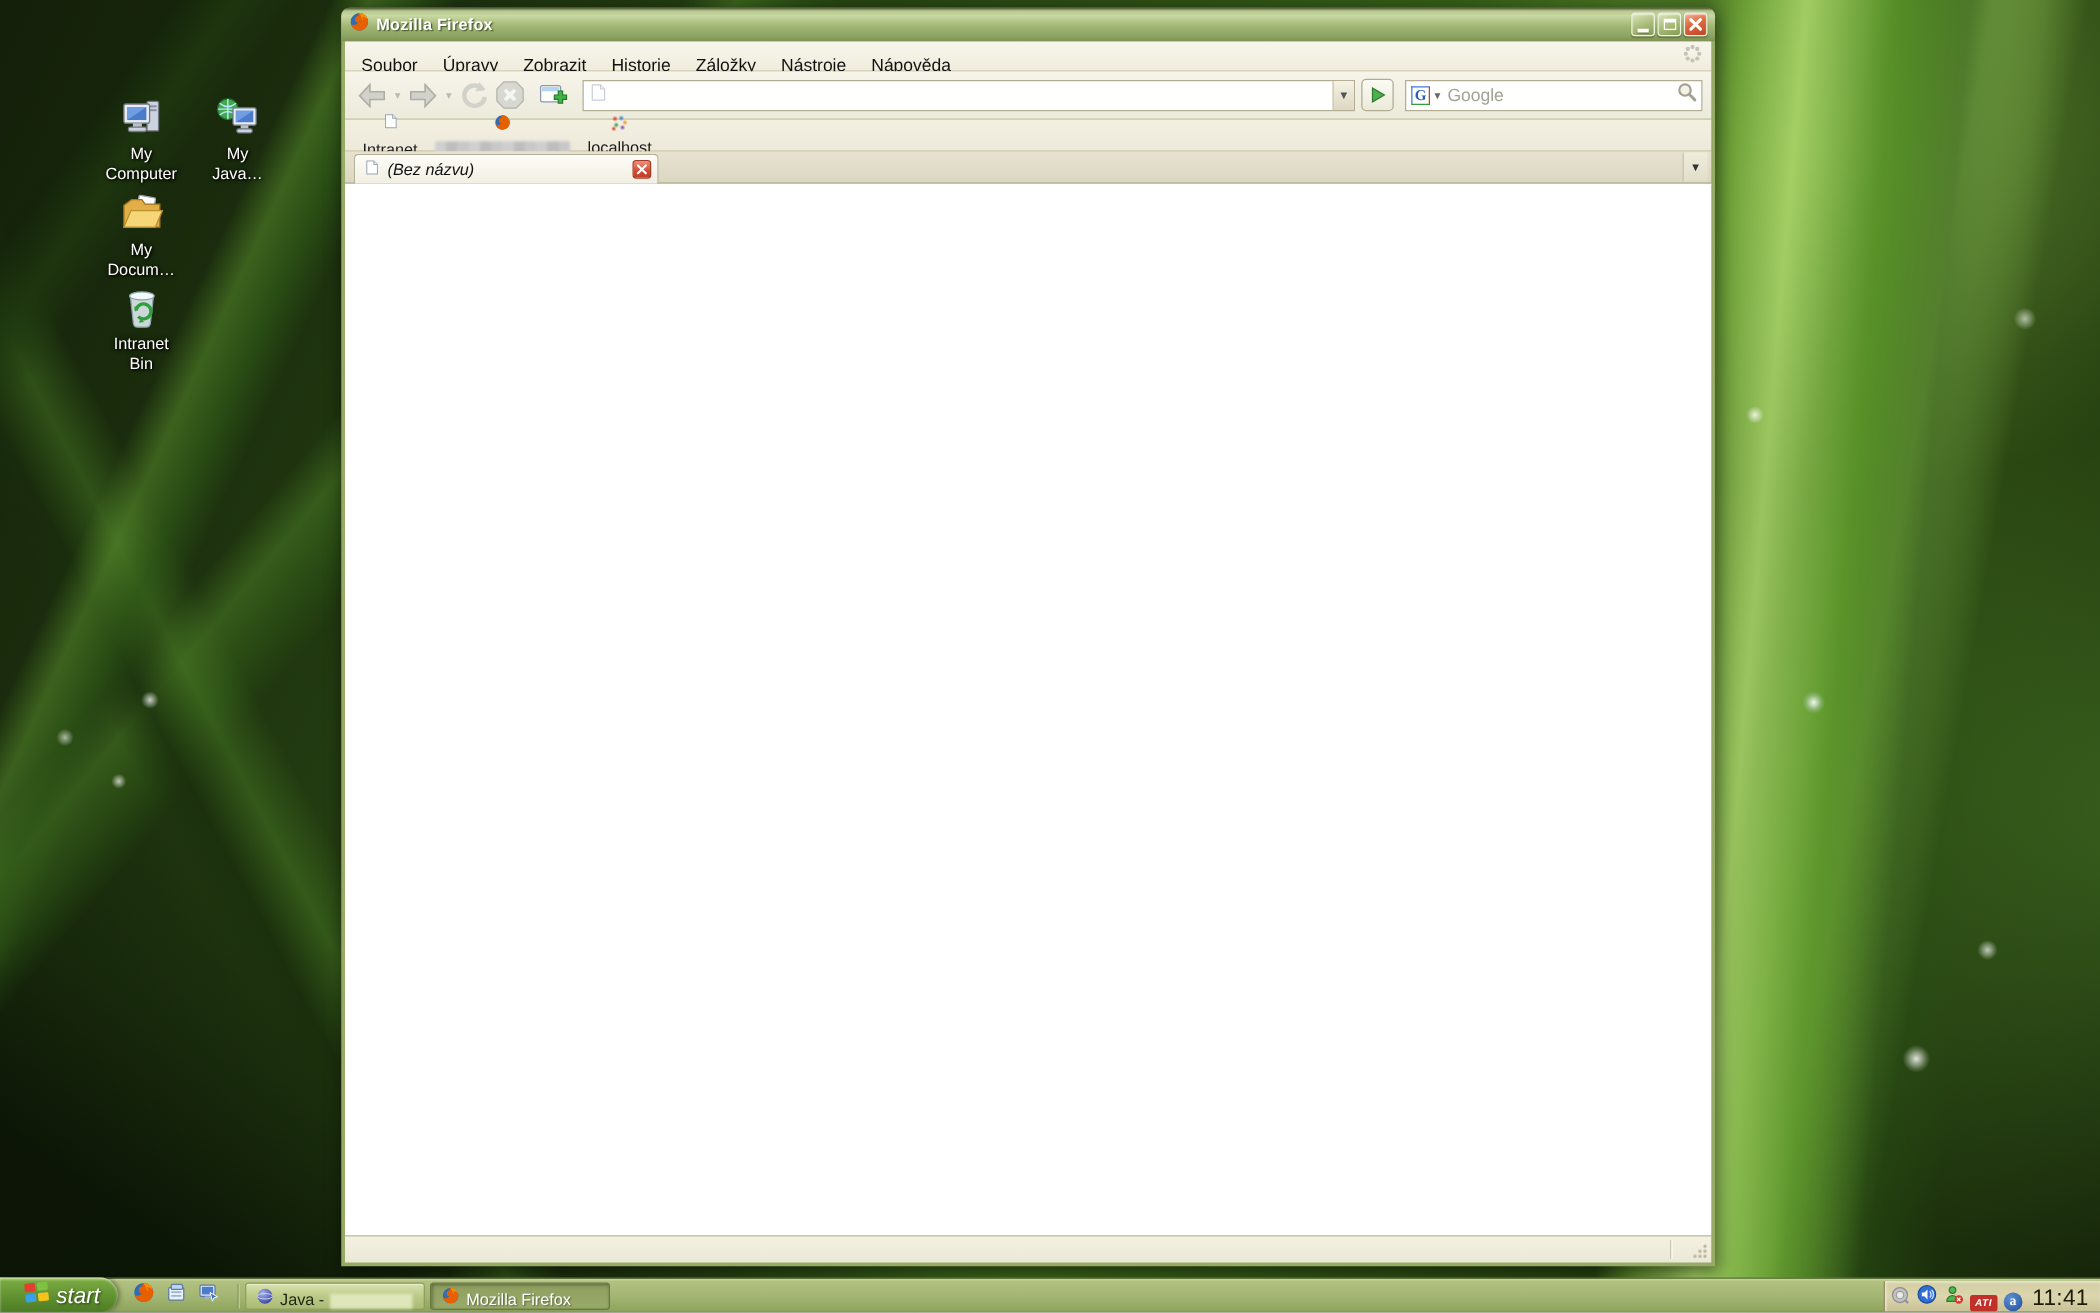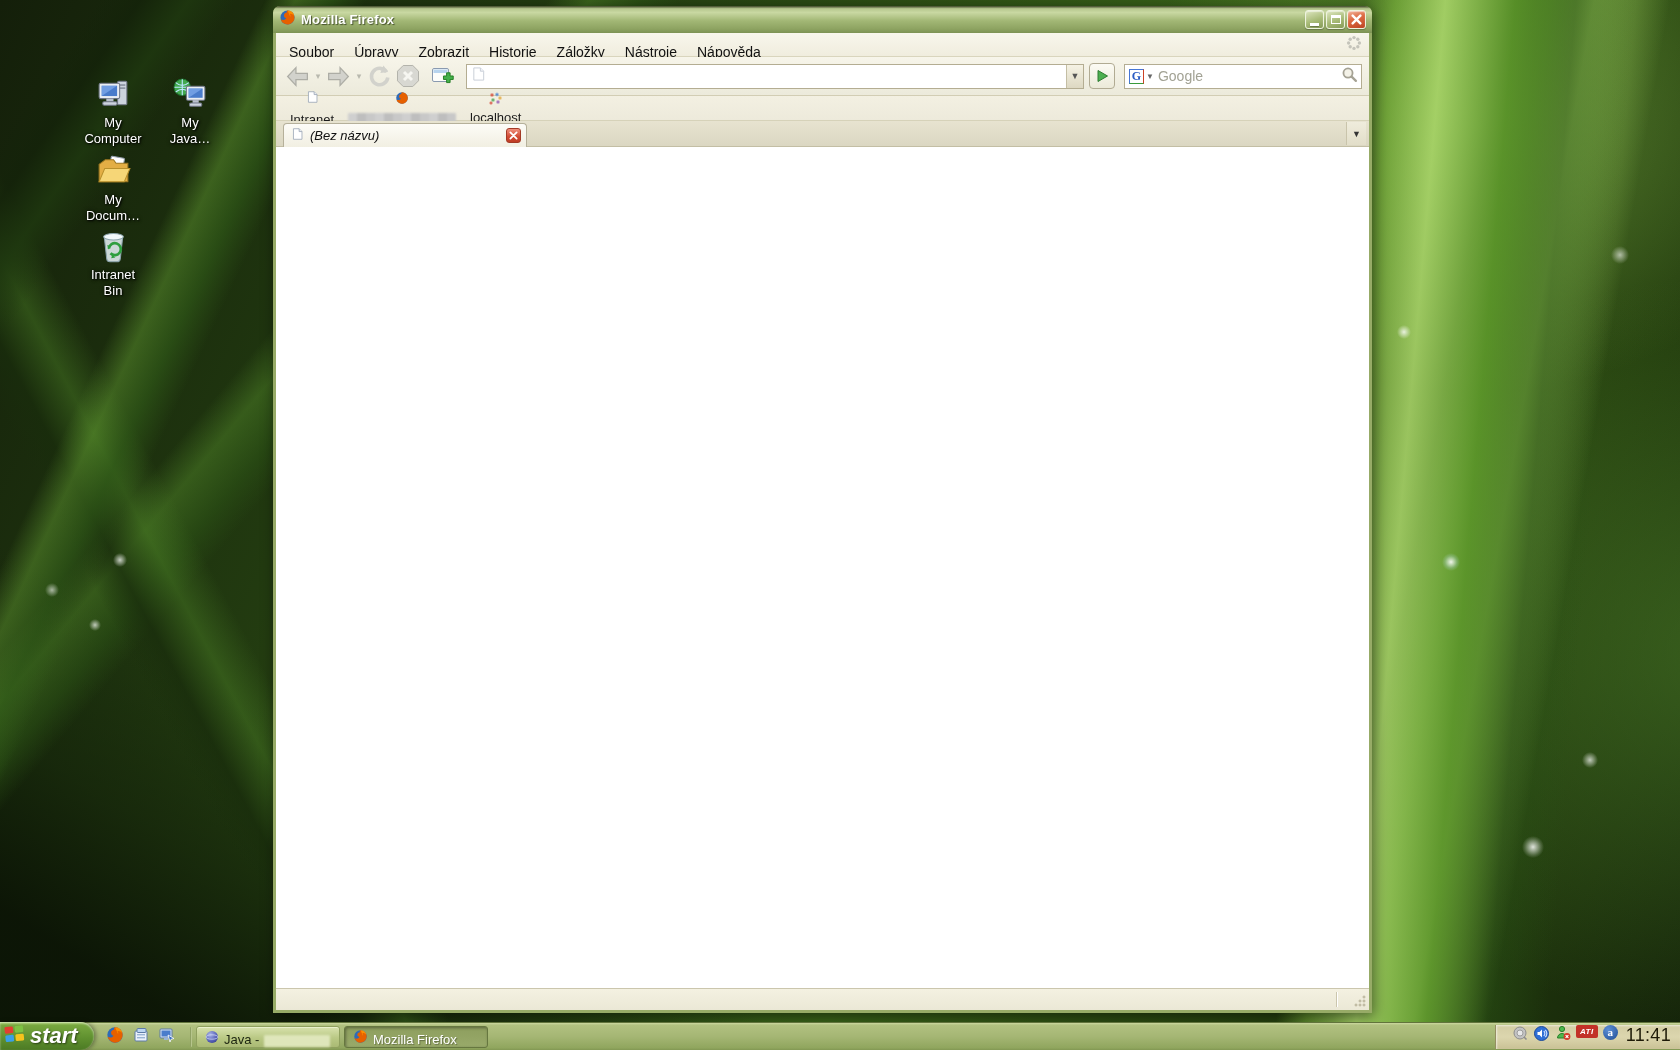--- a/index.html
+++ b/index.html
@@ -120,33 +120,33 @@
       radial-gradient(circle 1.5px at 7px 11px,#a9a387,transparent 2px),
       radial-gradient(circle 1.5px at 3px 11px,#a9a387,transparent 2px); }
 
   
   .taskbar { position:absolute; left:0; right:0; top:1022px; height:28px;
     background:linear-gradient(180deg,#ccd8a0 0%,#b1c180 8%,#a5b674 50%,#90a65e 92%,#829852 100%);
     border-top:1px solid #62743c; display:flex; align-items:center; z-index:5; }
   .startbtn { width:94px; height:28px; border-radius:0 14px 14px 0; margin-top:-1px;
     background:linear-gradient(180deg,#a3ca66 0%,#77a73f 12%,#5e8f2e 60%,#4c7a24 100%);
     box-shadow:inset 0 1px 2px rgba(255,255,255,.55), 2px 0 4px rgba(0,0,0,.35);
-    display:flex; align-items:center; gap:5px; padding-left:4px;
-    color:#fff; font-weight:bold; font-style:italic; font-size:22px; text-shadow:1px 1px 2px rgba(0,0,0,.55); }
+    display:flex; align-items:center; gap:5px; padding-left:19px;
+    color:#fff; font-weight:normal; font-style:italic; font-size:18px; text-shadow:1px 1px 2px rgba(0,0,0,.55); }
   .quicklaunch { display:flex; align-items:center; gap:8px; padding:0 10px 0 12px; }
   .ql-sep { width:2px; height:20px; margin-left:4px;
     background:linear-gradient(90deg,#7e9150,#c9d6a0); border-radius:1px; }
   .taskbtn { height:22px; margin-left:4px; border-radius:3px; display:flex; align-items:flex-end; gap:5px;
     padding:0 8px; font-size:13px; width:144px; }
   .taskbtn.normal { background:linear-gradient(#d8e2ad,#b9c884 55%,#aaba74); border:1px solid #8fa05e;
     box-shadow:inset 0 1px 0 #e9f0cb; color:#1c2410; }
   .taskbtn.pressed { background:linear-gradient(#8d9e5e,#99aa6a); border:1px solid #66773f;
     box-shadow:inset 1px 1px 3px rgba(0,0,0,.35); color:#fff; text-shadow:1px 1px 1px rgba(0,0,0,.35); }
   .task-redact { width:66px; height:12px; background:rgba(224,232,190,.95); filter:blur(1.2px); border-radius:1px; }
-  .tray { margin-left:auto; height:24px; display:flex; align-items:flex-start; gap:5px; padding:0 9px 0 16px;
+  .tray { margin-left:auto; height:24px; display:flex; align-items:flex-end; gap:5px; padding:0 9px 0 4px;
     background:linear-gradient(180deg,#d3cda4,#dcd6ae 50%,#c9c195); border-left:1px solid #948e62;
     box-shadow:inset 1px 1px 2px rgba(255,255,255,.6); }
   .clock { font-size:18px; color:#1e1a08; margin-left:3px; letter-spacing:.3px; }
 
   .tray-ati { width:22px; height:13px; background:#c23128; border-radius:2px; color:#fff;
     font:italic bold 8px/13px "Liberation Sans",sans-serif; text-align:center; letter-spacing:.4px; }
   .tray-a { width:15px; height:15px; border-radius:50%; background:radial-gradient(circle at 35% 30%,#5d8fd6,#1f4d94);
     color:#fff; font:bold 11px/15px "Liberation Serif",serif; text-align:center; }
 </style>
 </head>

